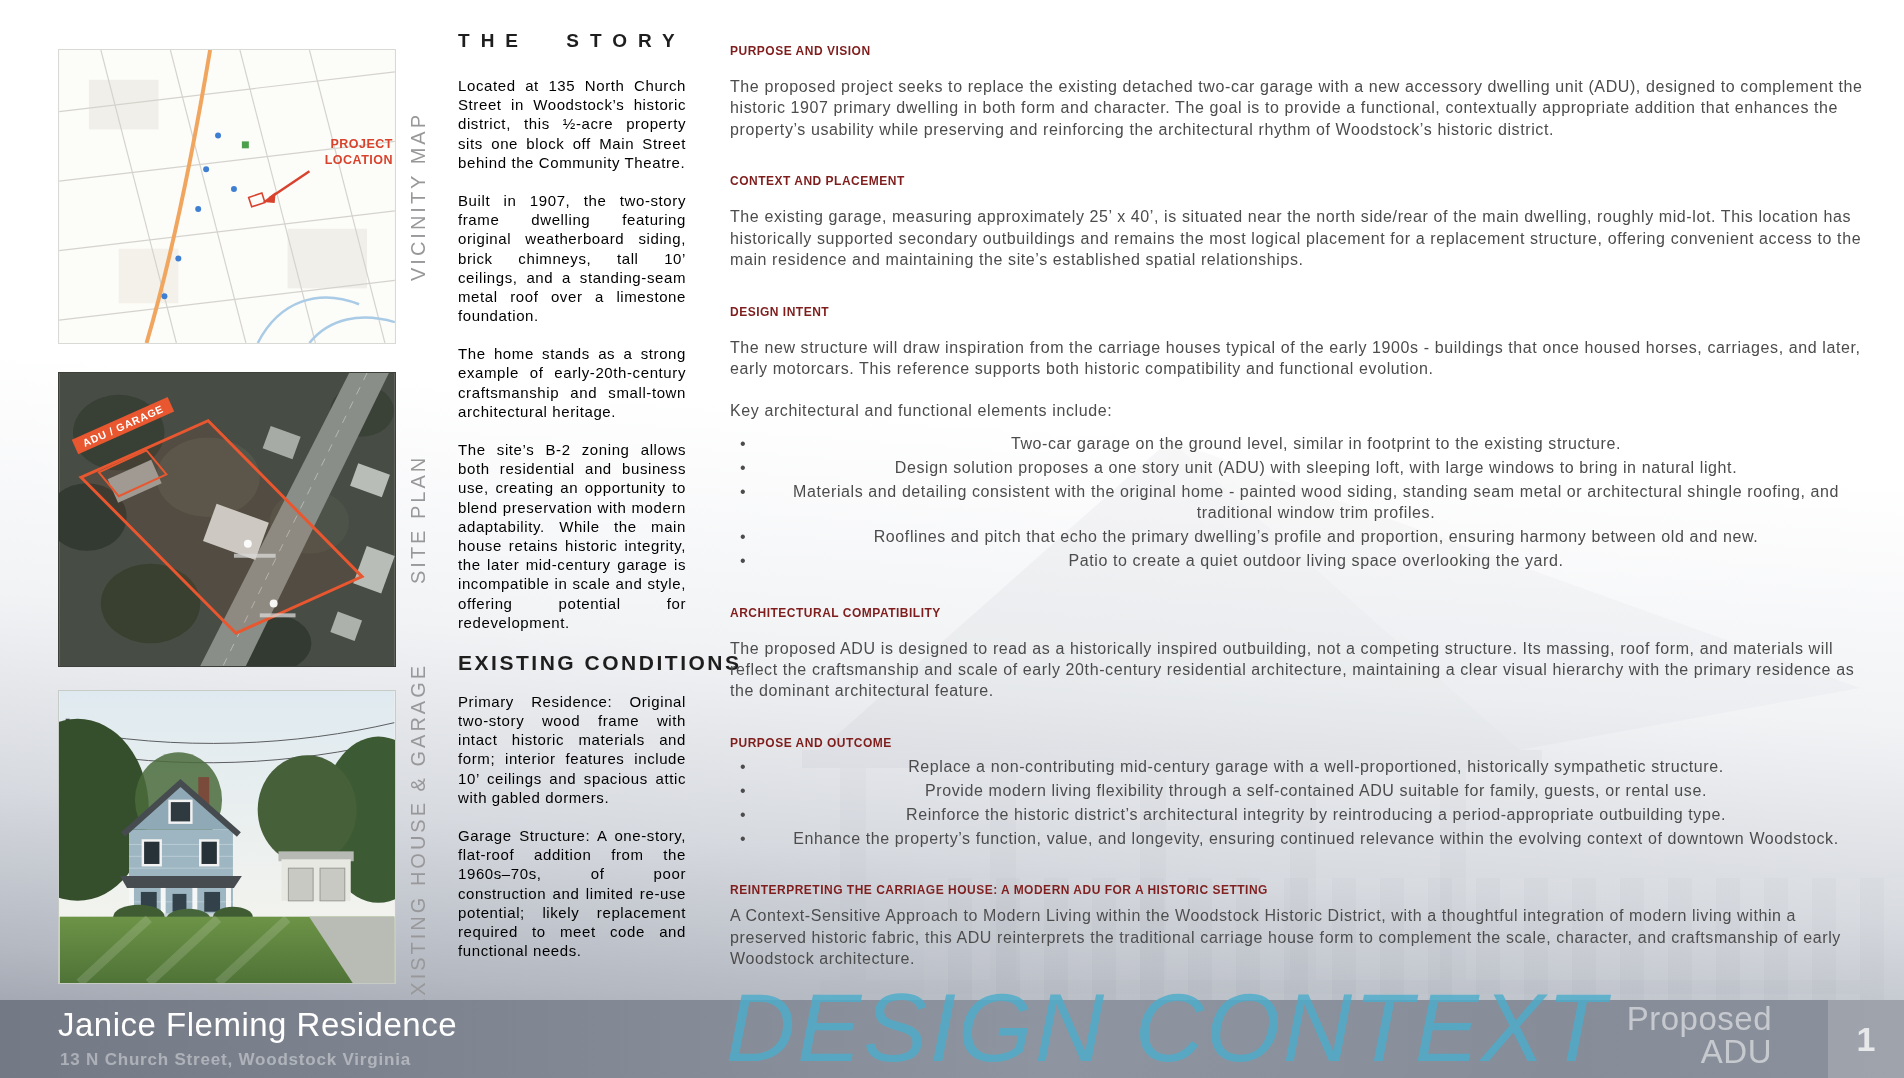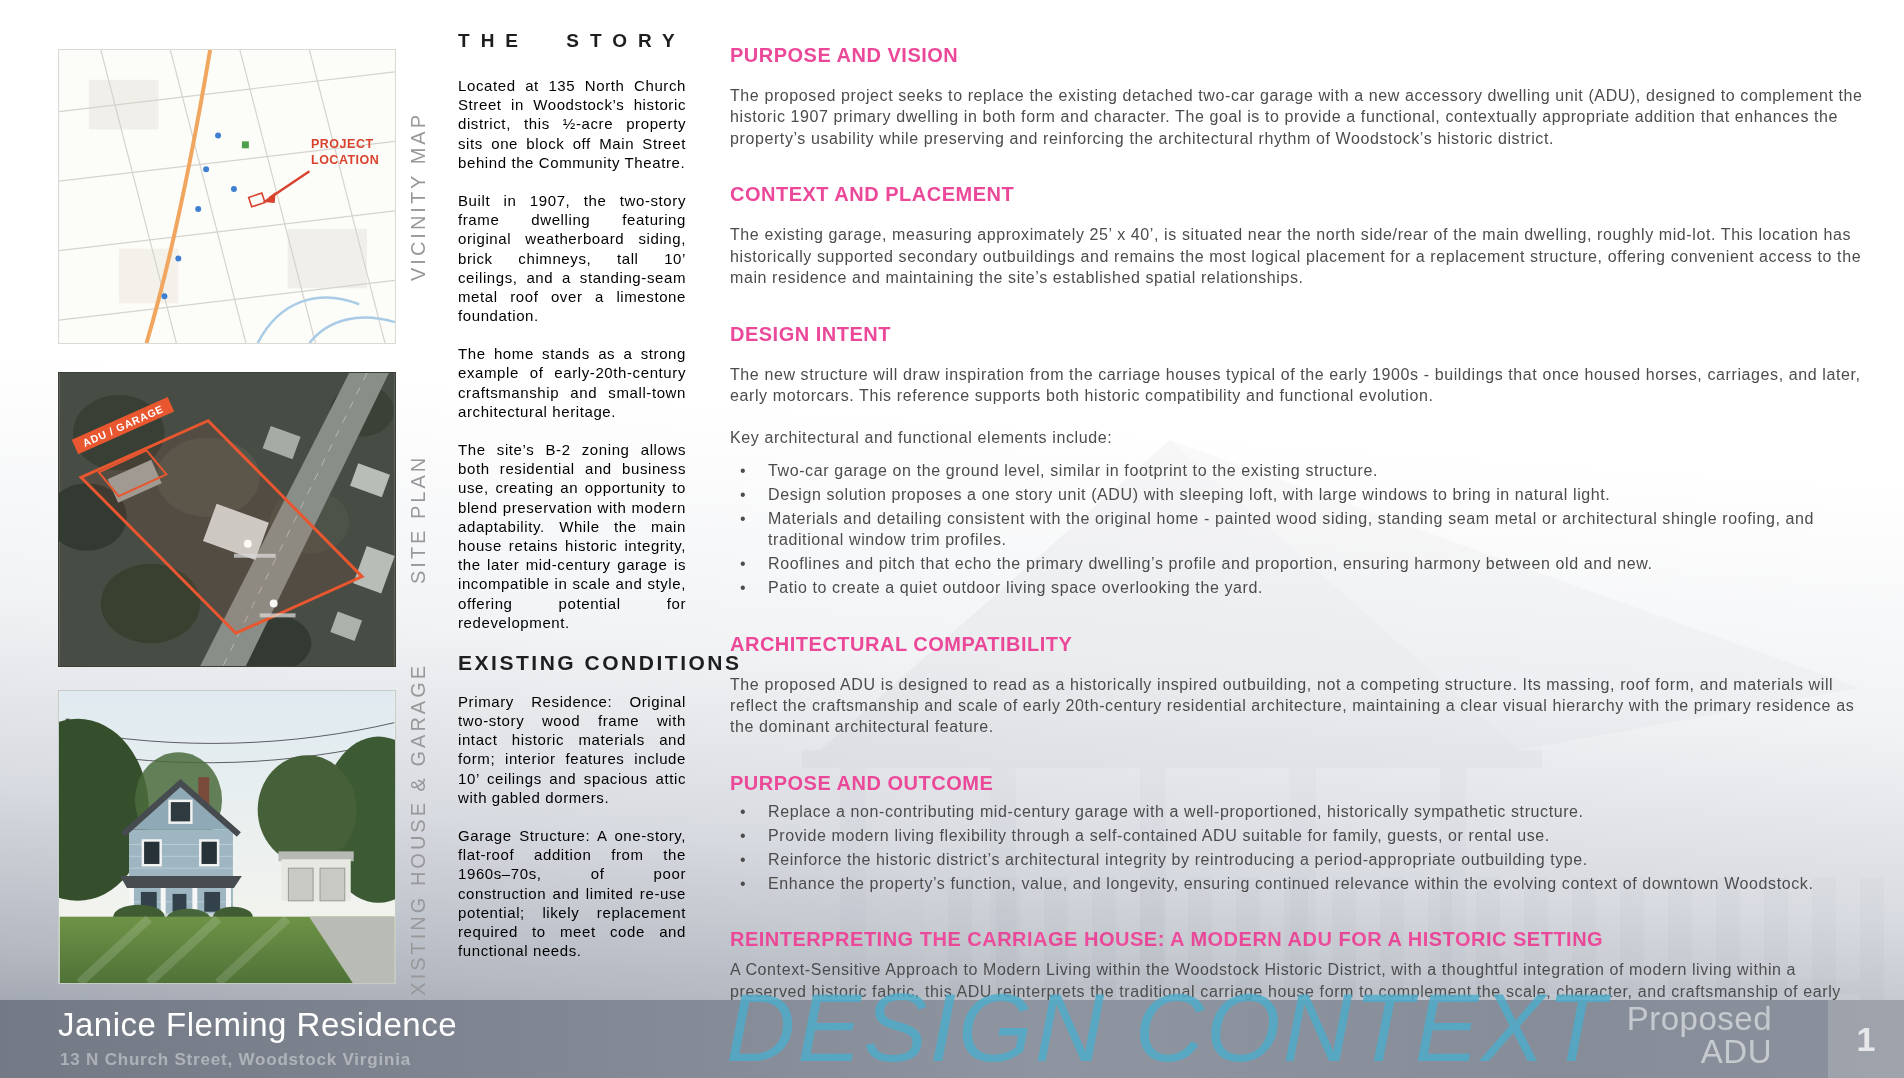--- a/index.html
+++ b/index.html
@@ -34,21 +34,21 @@
     writing-mode:vertical-rl; transform:rotate(180deg);
     color:#98989a; font-size:20px; letter-spacing:3px; white-space:nowrap;
   }
   #vlabel-1 { top:49px;  height:295px; }
   #vlabel-2 { top:372px; height:295px; }
   #vlabel-3 { top:690px; height:294px; }
 
   .map-annotation {
     position:absolute; left:252px; top:86px; width:82px;
     color:#d9432e; font-weight:bold; font-size:12.5px; line-height:1.3;
-    letter-spacing:.5px; text-align:left; white-space:pre-line;
+    letter-spacing:.5px; text-align:right; white-space:pre-line;
   }
   .plan-annotation {
     position:absolute; left:16px; top:66px;
     background:#e8572f; color:#fff; font-weight:bold; font-size:10.5px;
     letter-spacing:.8px; padding:2px 9px; transform:rotate(-24deg); transform-origin:left center;
     white-space:nowrap;
   }
 
   
   .col-story { position:absolute; left:458px; top:30px; width:228px; }
@@ -62,30 +62,30 @@
   }
   .story-subheading {
     font-weight:bold; color:#1e1e1e; font-size:21px; letter-spacing:.12em;
     margin:8px 0 17px; white-space:nowrap;
   }
 
   
   .col-main { position:absolute; left:730px; top:44px; width:1134px; }
   .section { margin-bottom:34px; }
   .section h3 {
-    font-size:20px; font-weight:bold; color:#ec4899; letter-spacing:.5px; margin-bottom:18px;
+    font-size:12px; font-weight:bold; color:#7f1d1d; letter-spacing:.5px; margin-bottom:18px;
   }
   .section h3.tight { margin-bottom:6px; }
   .section h3.flush { margin-bottom:8px; }
   .section p { font-size:16px; line-height:1.34; letter-spacing:.6px; color:#4c4c4c; }
   .lead-in { margin-top:20px; }
   ul.bullets { list-style:none; margin-top:12px; }
   ul.bullets li {
     position:relative; padding-left:38px; font-size:16px; line-height:1.32;
-    letter-spacing:.6px; color:#4c4c4c; margin-bottom:3px;
+    letter-spacing:.6px; color:#4c4c4c; margin-bottom:3px;text-align:center;
   }
   ul.bullets li::before { content:"•"; position:absolute; left:10px; color:#4c4c4c; }
 
   
   .footer-band {
     position:absolute; left:0; right:0; bottom:0; height:78px;
     background:linear-gradient(90deg,#737985 0%, #818792 28%, #8f95a0 55%, #868c98 82%, #8b919c 100%);
   }
   .footer-stripes {
     position:absolute; right:0; bottom:0; width:980px; height:200px; opacity:.35; pointer-events:none;

